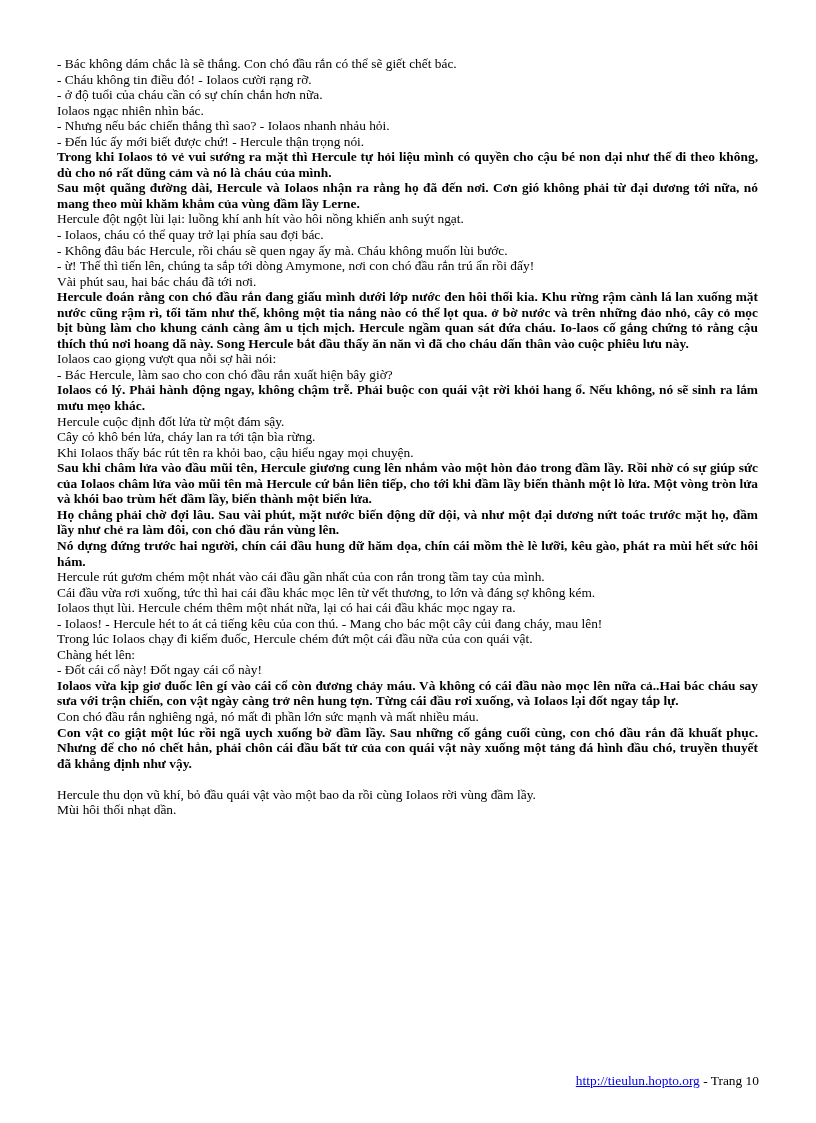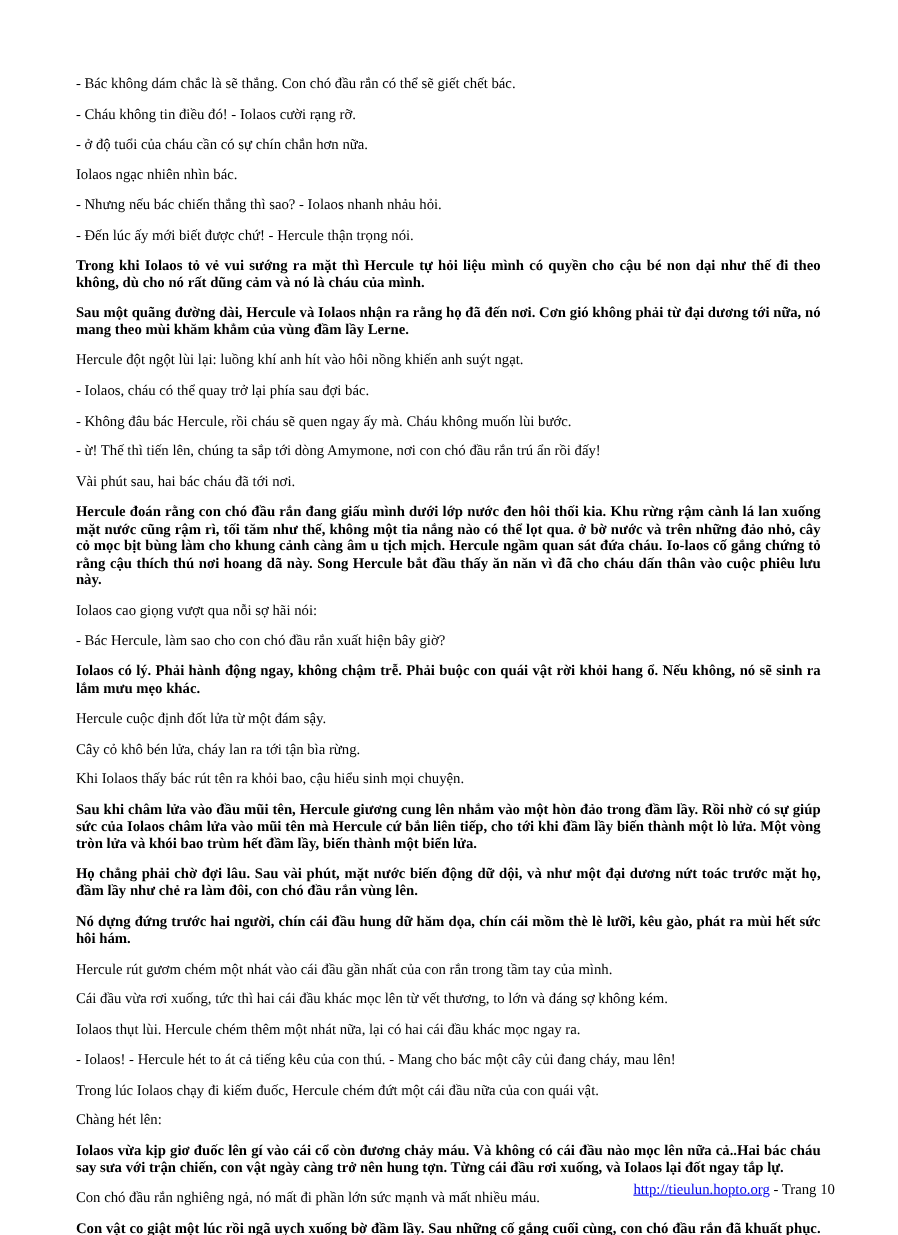--- a/index.html
+++ b/index.html
@@ -17,21 +17,21 @@
     }
     .page {
       position: absolute;
       left: 57px;
       top: 56px;
       width: 701px;
       font-size: 13.4px;
       line-height: 15.55px;
     }
     .para {
-      margin: 12px;
+      margin: 0;
       padding: 0;
     }
     .para.justify {
       text-align: justify;
       font-weight: bold;
     }
     .blank {
       height: 15.55px;
     }
     .footer {
@@ -64,30 +64,31 @@
   <p class="para">- Iolaos, cháu có thể quay trở lại phía sau đợi bác.</p>
   <p class="para">- Không đâu bác Hercule, rồi cháu sẽ quen ngay ấy mà. Cháu không muốn lùi bước.</p>
   <p class="para">- ừ! Thế thì tiến lên, chúng ta sắp tới dòng Amymone, nơi con chó đầu rắn trú ẩn rồi đấy!</p>
   <p class="para">Vài phút sau, hai bác cháu đã tới nơi.</p>
   <p class="para justify">Hercule đoán rằng con chó đầu rắn đang giấu mình dưới lớp nước đen hôi thối kia. Khu rừng rậm cành lá lan xuống mặt nước cũng rậm rì, tối tăm như thế, không một tia nắng nào có thể lọt qua. ở bờ nước và trên những đảo nhỏ, cây cỏ mọc bịt bùng làm cho khung cảnh càng âm u tịch mịch. Hercule ngầm quan sát đứa cháu. Io-laos cố gắng chứng tỏ rằng cậu thích thú nơi hoang dã này. Song Hercule bắt đầu thấy ăn năn vì đã cho cháu dấn thân vào cuộc phiêu lưu này.</p>
   <p class="para">Iolaos cao giọng vượt qua nỗi sợ hãi nói:</p>
   <p class="para">- Bác Hercule, làm sao cho con chó đầu rắn xuất hiện bây giờ?</p>
   <p class="para justify">Iolaos có lý. Phải hành động ngay, không chậm trễ. Phải buộc con quái vật rời khỏi hang ổ. Nếu không, nó sẽ sinh ra lắm mưu mẹo khác.</p>
   <p class="para">Hercule cuộc định đốt lửa từ một đám sậy.</p>
   <p class="para">Cây cỏ khô bén lửa, cháy lan ra tới tận bìa rừng.</p>
-  <p class="para">Khi Iolaos thấy bác rút tên ra khỏi bao, cậu hiểu sinh mọi chuyện.</p>
+  <p class="para">Khi Iolaos thấy bác rút tên ra khỏi bao, cậu hiểu ngay mọi chuyện.</p>
   <p class="para justify">Sau khi châm lửa vào đầu mũi tên, Hercule giương cung lên nhắm vào một hòn đảo trong đầm lầy. Rồi nhờ có sự giúp sức của Iolaos châm lửa vào mũi tên mà Hercule cứ bắn liên tiếp, cho tới khi đầm lầy biến thành một lò lửa. Một vòng tròn lửa và khói bao trùm hết đầm lầy, biến thành một biển lửa.</p>
   <p class="para justify">Họ chẳng phải chờ đợi lâu. Sau vài phút, mặt nước biến động dữ dội, và như một đại dương nứt toác trước mặt họ, đầm lầy như chẻ ra làm đôi, con chó đầu rắn vùng lên.</p>
   <p class="para justify">Nó dựng đứng trước hai người, chín cái đầu hung dữ hăm dọa, chín cái mồm thè lè lưỡi, kêu gào, phát ra mùi hết sức hôi hám.</p>
   <p class="para">Hercule rút gươm chém một nhát vào cái đầu gần nhất của con rắn trong tầm tay của mình.</p>
   <p class="para">Cái đầu vừa rơi xuống, tức thì hai cái đầu khác mọc lên từ vết thương, to lớn và đáng sợ không kém.</p>
   <p class="para">Iolaos thụt lùi. Hercule chém thêm một nhát nữa, lại có hai cái đầu khác mọc ngay ra.</p>
   <p class="para">- Iolaos! - Hercule hét to át cả tiếng kêu của con thú. - Mang cho bác một cây củi đang cháy, mau lên!</p>
   <p class="para">Trong lúc Iolaos chạy đi kiếm đuốc, Hercule chém đứt một cái đầu nữa của con quái vật.</p>
   <p class="para">Chàng hét lên:</p>
+  <p class="para">- Đốt cái cổ này! Đốt ngay cái cổ này!</p>
   <p class="para justify">Iolaos vừa kịp giơ đuốc lên gí vào cái cổ còn đương chảy máu. Và không có cái đầu nào mọc lên nữa cả..Hai bác cháu say sưa với trận chiến, con vật ngày càng trở nên hung tợn. Từng cái đầu rơi xuống, và Iolaos lại đốt ngay tắp lự.</p>
   <p class="para">Con chó đầu rắn nghiêng ngả, nó mất đi phần lớn sức mạnh và mất nhiều máu.</p>
   <p class="para justify">Con vật co giật một lúc rồi ngã uych xuống bờ đầm lầy. Sau những cố gắng cuối cùng, con chó đầu rắn đã khuất phục. Nhưng để cho nó chết hẳn, phải chôn cái đầu bất tử của con quái vật này xuống một tảng đá hình đầu chó, truyền thuyết đã khẳng định như vậy.</p>
   <div class="blank"></div>
   <p class="para">Hercule thu dọn vũ khí, bỏ đầu quái vật vào một bao da rồi cùng Iolaos rời vùng đầm lầy.</p>
   <p class="para">Mùi hôi thối nhạt dần.</p>
 </div>
 
 <div class="footer">
   <a href="#">http://tieulun.hopto.org</a><span> - </span><span>Trang 10</span>

